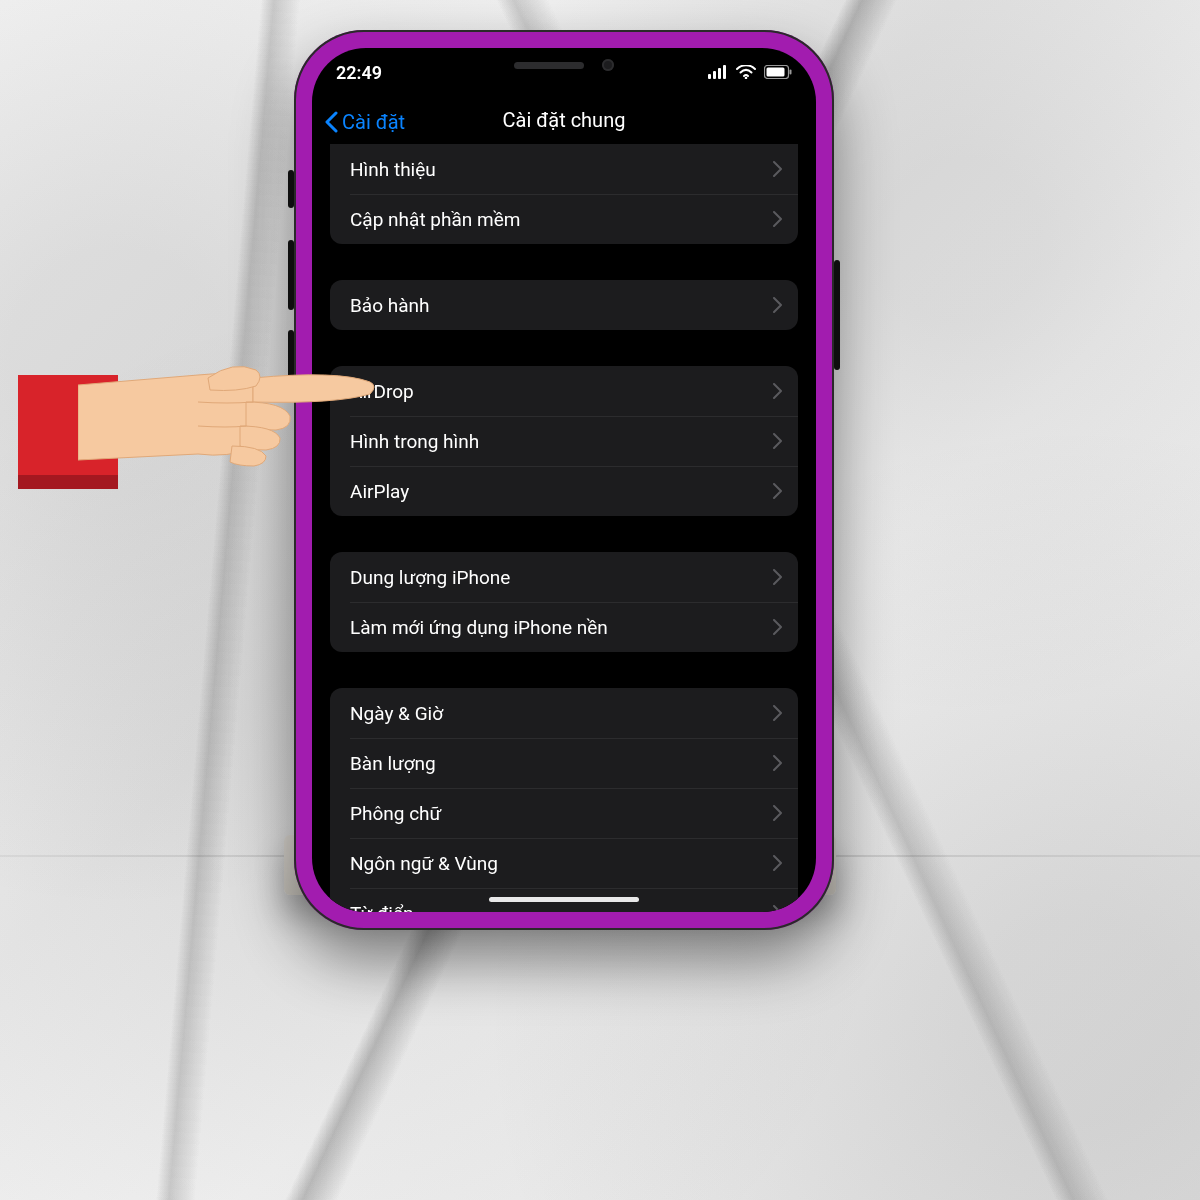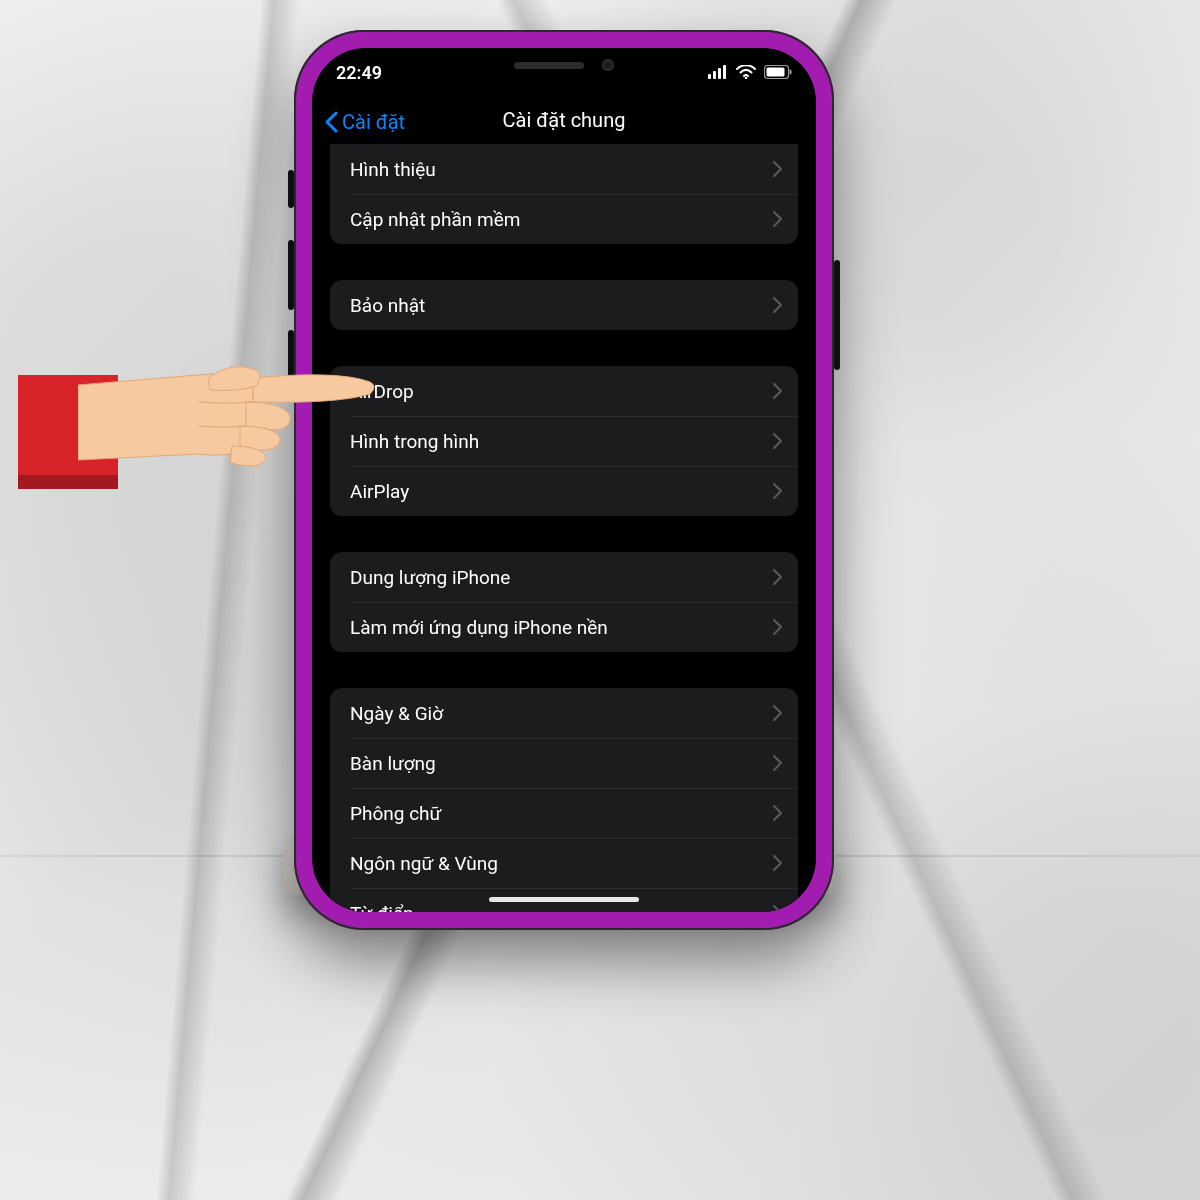--- a/index.html
+++ b/index.html
@@ -192,21 +192,21 @@
           <span class="chev">
               <svg width="9" height="16" viewBox="0 0 9 16">
                 <path d="M1 1 L8 8 L1 15" fill="none" stroke="#5a5a5e" stroke-width="2" stroke-linecap="round" stroke-linejoin="round"></path>
               </svg>
             </span>
         </div>
       </div>
 
       <div class="group">
         <div class="row">
-          <span>Bảo nhật</span>
+          <span>Bảo hành</span>
           <span class="chev">
               <svg width="9" height="16" viewBox="0 0 9 16">
                 <path d="M1 1 L8 8 L1 15" fill="none" stroke="#5a5a5e" stroke-width="2" stroke-linecap="round" stroke-linejoin="round"></path>
               </svg>
             </span>
         </div>
       </div>
 
       <div class="group">
         <div class="row">

